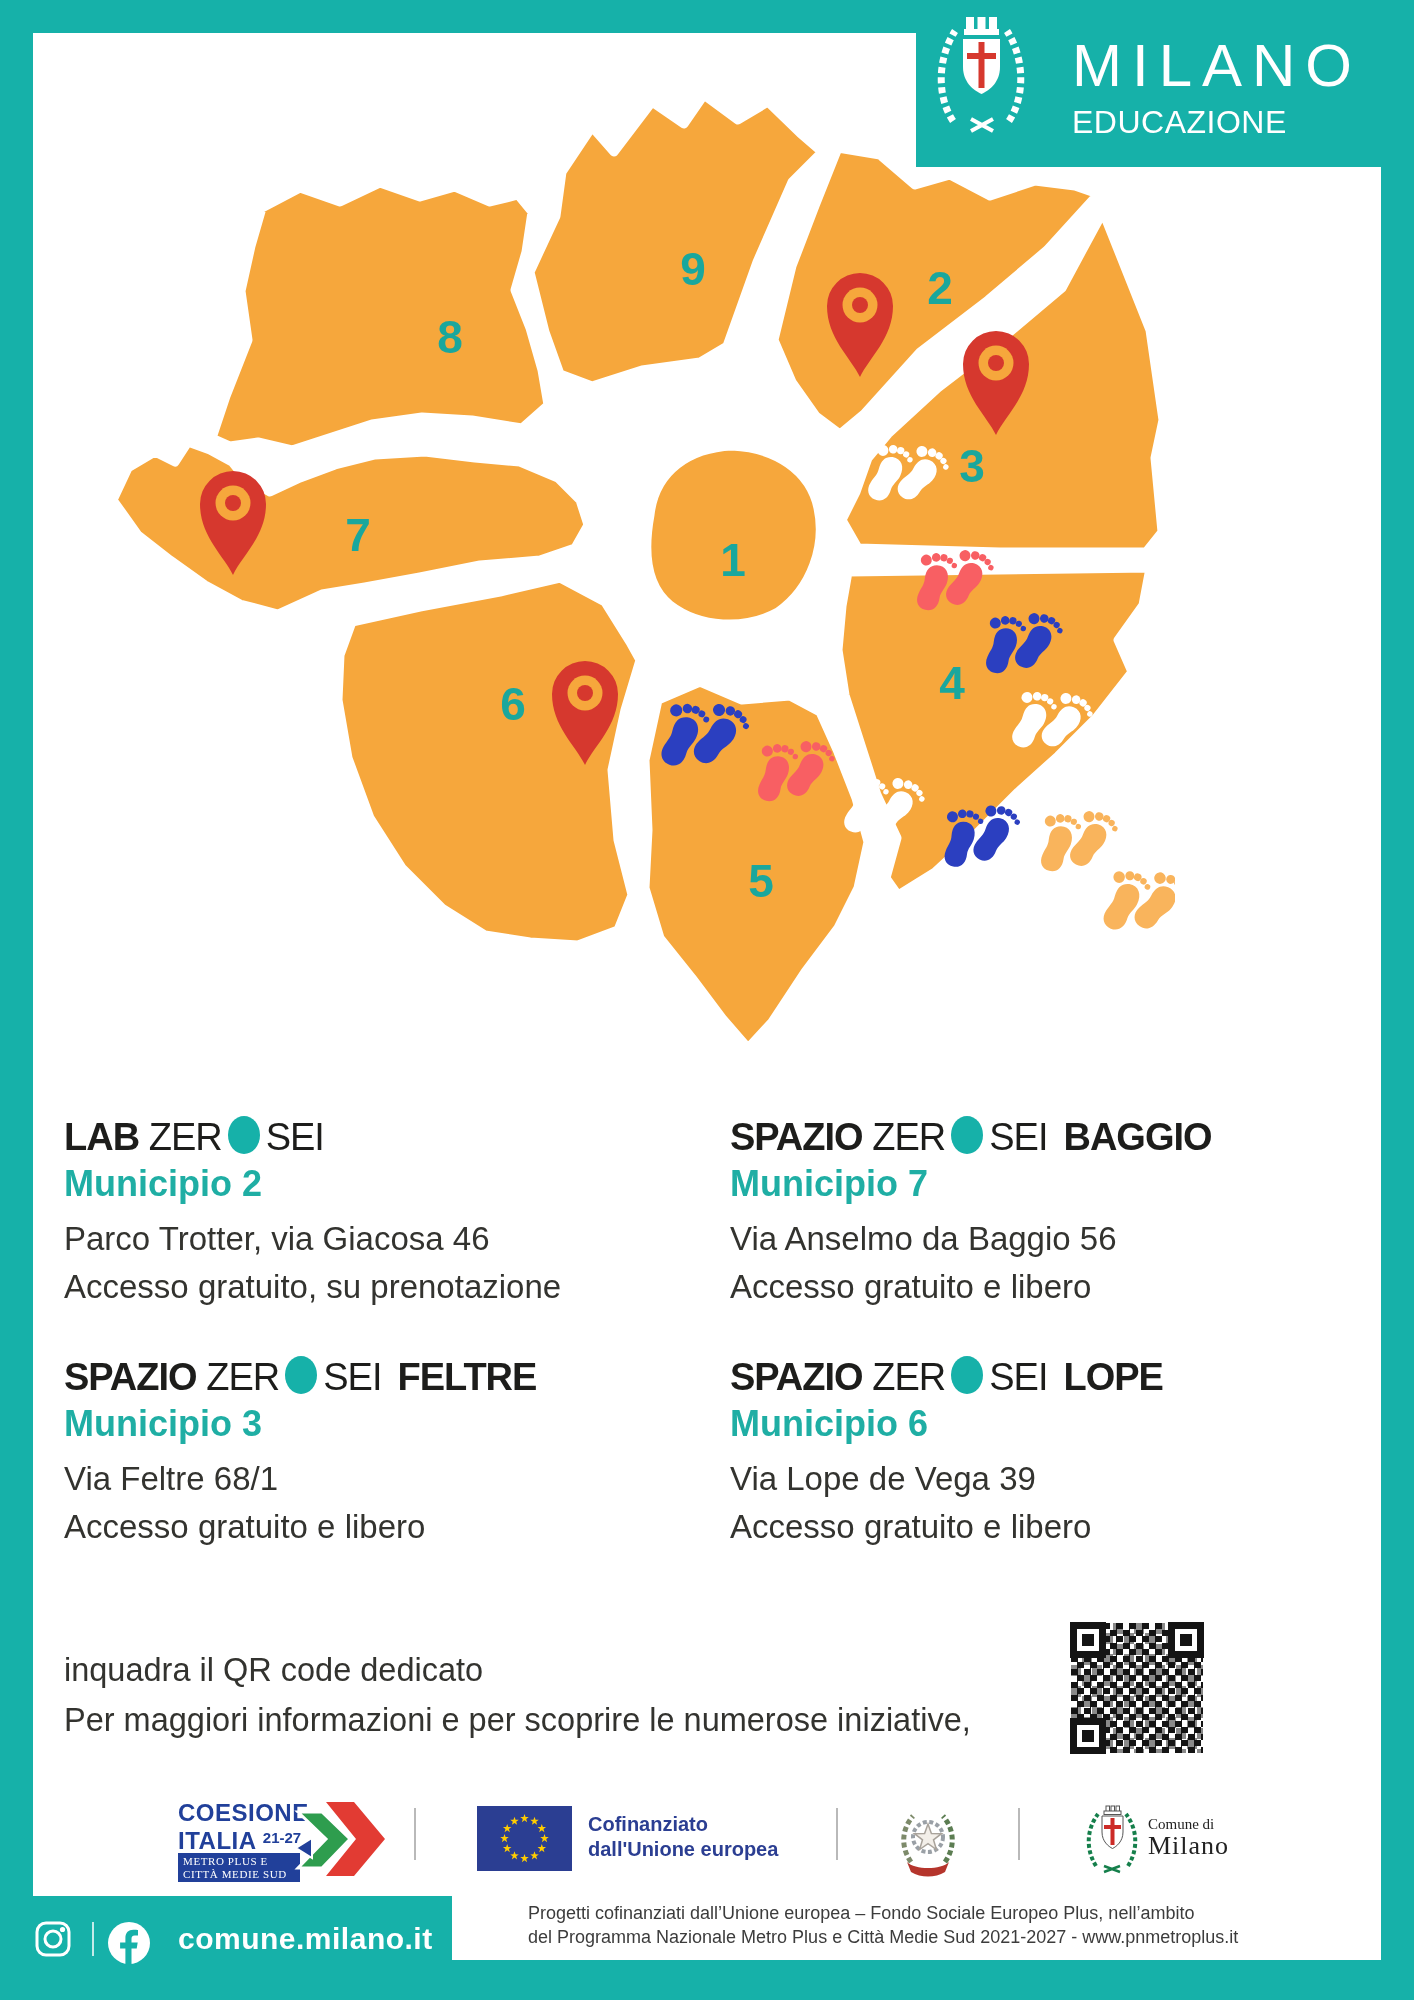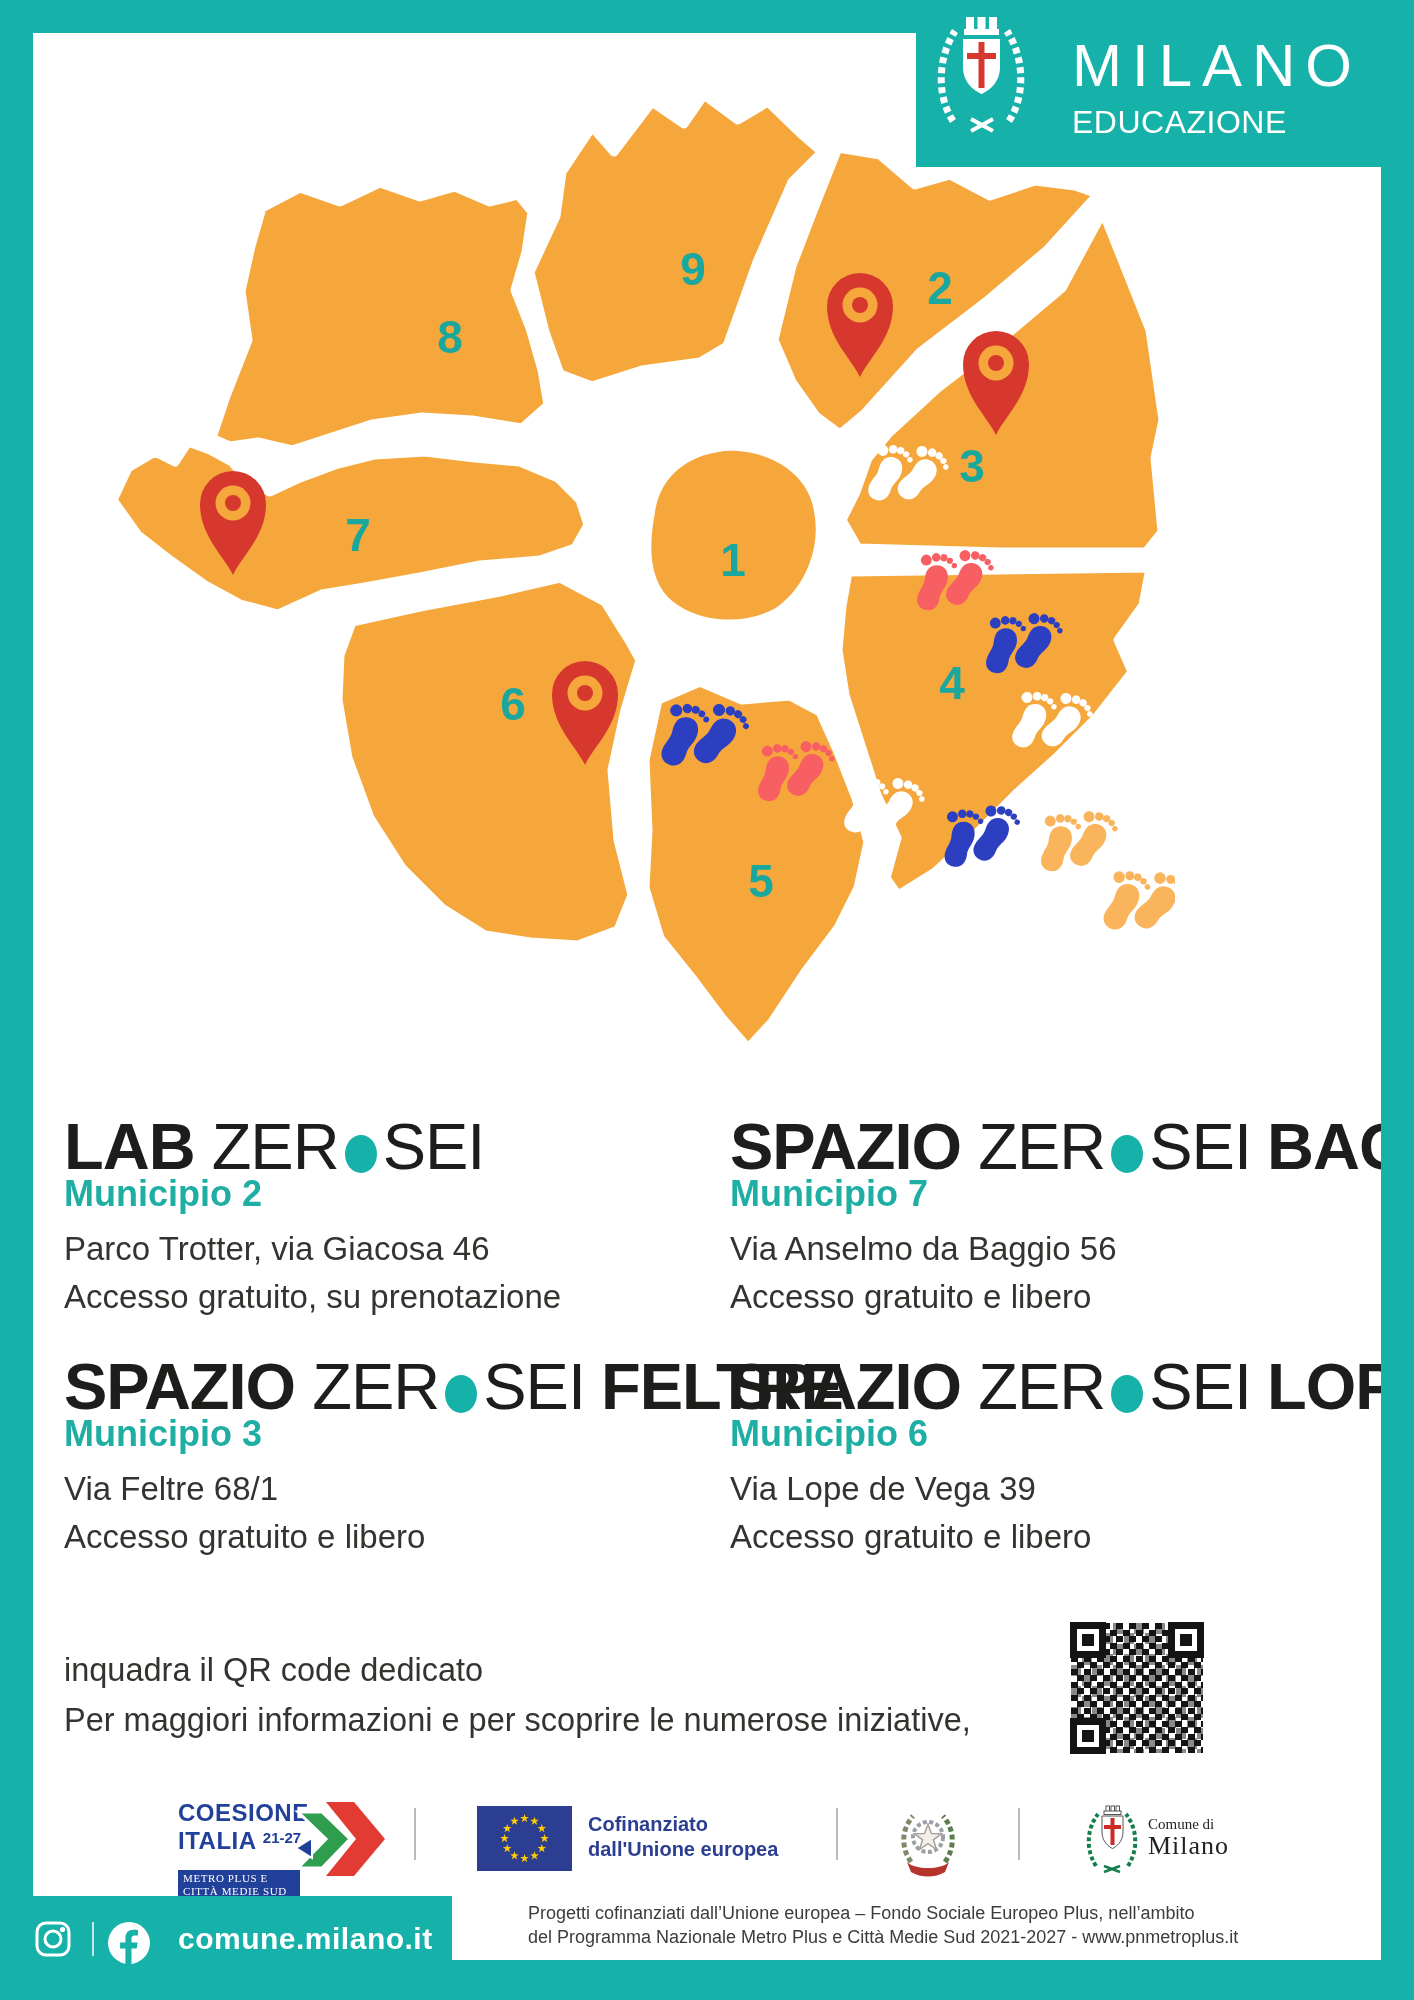--- a/index.html
+++ b/index.html
@@ -22,21 +22,21 @@
 
   
   .map{position:absolute;left:90px;top:78px;width:1085px;height:990px;z-index:1}
   .district{fill:var(--orange);stroke:#fff;stroke-width:9;stroke-linejoin:round;stroke-linecap:round}
   .dnum{font-family:"Liberation Sans",sans-serif;font-weight:800;font-size:46px;fill:var(--teal-dark);text-anchor:middle}
 
   
   .loc{position:absolute;width:660px;z-index:2}
   .loc.r1{top:1112px}.loc.r2{top:1352px}
   .loc.c1{left:64px}.loc.c2{left:730px}
-  .loc-title{color:var(--ink);font-size:65px;font-weight:400;line-height:48px;letter-spacing:-1px;margin:11px 0 2px;white-space:nowrap}
+  .loc-title{color:var(--ink);font-size:38px;font-weight:400;line-height:48px;letter-spacing:-1px;margin:0 0 2px;white-space:nowrap}
   .loc-title .pre,.loc-title .suffix{font-weight:700}
   .loc-title .suffix:not(:empty){margin-left:16px}
   .zdot{display:inline-block;width:32px;height:38px;border-radius:50%;background:var(--teal);margin:0 6px;transform:translateY(4px)}
   .muni{color:#1faea4;font-size:36px;font-weight:700;line-height:42px;margin-bottom:10px}
   .addr{font-size:33px;line-height:48px;color:var(--body)}
 
   
   .info{position:absolute;left:64px;top:1645px;width:1000px;font-size:32.5px;line-height:50px;color:var(--body);z-index:2}
   .qr{position:absolute;left:1068px;top:1620px;width:138px;height:136px;background:#fff;z-index:2}
   .qr-grid{position:absolute;inset:3px;background:repeating-conic-gradient(#141414 0% 25%,transparent 0% 50%);background-size:13px 13px}
@@ -44,21 +44,21 @@
   .qr-f{position:absolute;width:36px;height:36px;border:7px solid #141414;background:#fff}
   .qr-f::after{content:"";position:absolute;inset:5px;background:#141414}
   .qr-f.tl{left:2px;top:2px}.qr-f.tr{right:2px;top:2px}.qr-f.bl{left:2px;bottom:2px}
 
   
   .logos{position:absolute;left:0;top:1790px;width:1414px;height:100px;z-index:2}
   .vdiv{position:absolute;width:2px;height:52px;background:#b9b9b9;top:18px}
   .coesione{position:absolute;left:178px;top:10px;width:210px;height:78px}
   .co-name{color:var(--eu-blue);font-weight:800;font-size:24px;line-height:25px;letter-spacing:.5px}
   .co-years{font-size:15px;vertical-align:6px;letter-spacing:0}
-  .co-band{margin-top:17px;width:122px;background:var(--eu-blue);color:#fff;font-family:"Liberation Serif",serif;font-size:11px;line-height:12.5px;letter-spacing:.6px;padding:2px 5px}
+  .co-band{margin-top:0;width:122px;background:var(--eu-blue);color:#fff;font-family:"Liberation Serif",serif;font-size:11px;line-height:12.5px;letter-spacing:.6px;padding:2px 5px}
   .co-chev{position:absolute;right:0;top:0}
   .euflag{position:absolute;left:477px;top:16px}
   .eu-text{position:absolute;left:588px;top:22px;color:#2b3e92;font-weight:700;font-size:20px;line-height:25px}
   .emblem-it{position:absolute;left:899px;top:14px}
   .milano-logo{position:absolute;left:1086px;top:12px}
   .milano-text{position:absolute;left:1148px;top:26px;font-family:"Liberation Serif",serif;color:#222}
   .milano-text .l1{font-size:15px;line-height:16px}
   .milano-text .l2{font-size:26px;line-height:27px;letter-spacing:1px}
 
   

